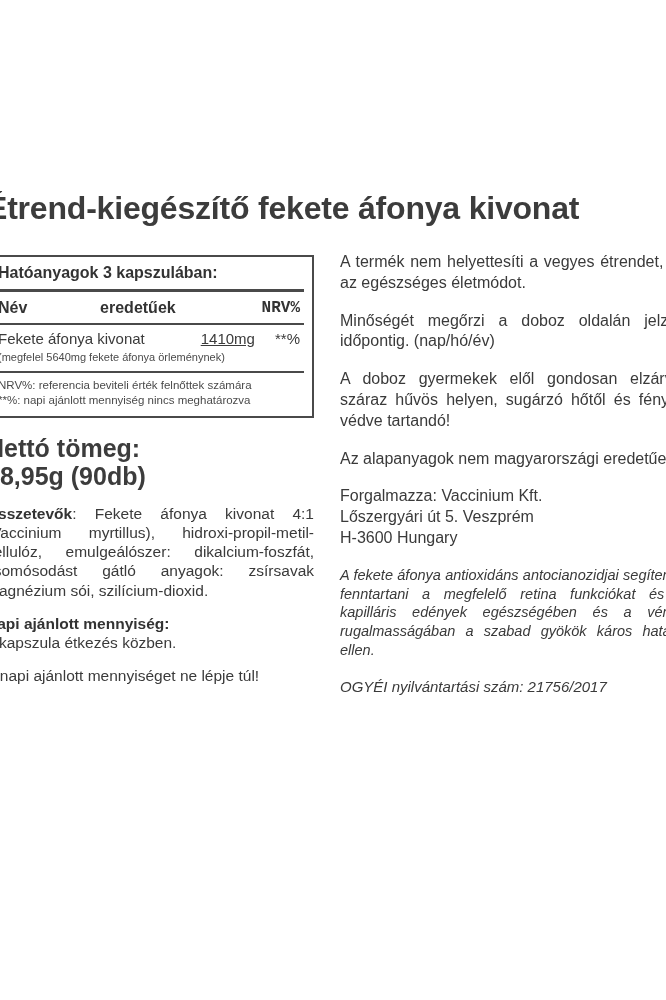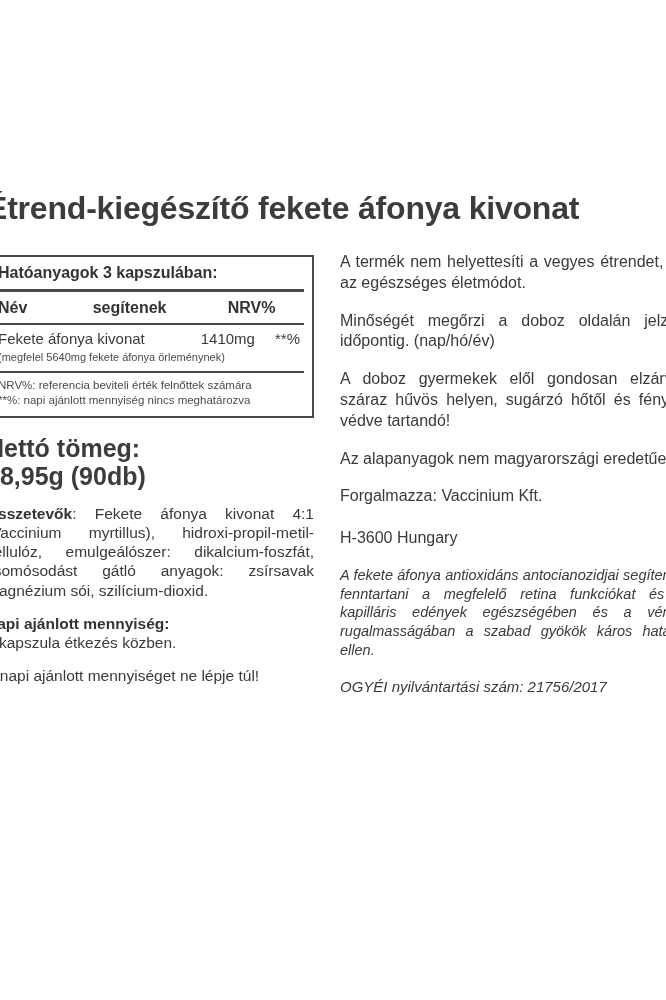--- a/index.html
+++ b/index.html
@@ -69,29 +69,29 @@
     font-size: 15px;
   }
   #ingredient-table th {
     font-size: 16px;
     font-weight: bold;
     text-align: left;
     padding: 7px 0 6px 2px;
     color: #333;
   }
   #ingredient-table th.col-qty { text-align: center; }
-  #ingredient-table th.col-nrv { text-align: center; padding-right: 4px; }
+  #ingredient-table th.col-nrv { text-align: right; padding-right: 4px; font-family: Liberation Mono, monospace; }
   #ingredient-table td {
     font-size: 15px;
     vertical-align: top;
     padding: 6px 0 0 2px;
     line-height: 1.12;
     color: #3a3a3a;
   }
-  #ingredient-table td.col-qty { text-align: center; white-space: nowrap; }
+  #ingredient-table td.col-qty { text-align: center; white-space: nowrap; text-decoration: underline; }
   #ingredient-table td.col-nrv { text-align: right; padding-right: 4px; white-space: nowrap; }
   #ingredient-table .equiv {
     font-size: 11px;
     padding: 3px 2px 8px 2px;
     color: #4a4a4a;
     white-space: nowrap;
   }
   #ingredient-table .footnotes {
     font-size: 11.5px;
     line-height: 1.35;
@@ -159,21 +159,21 @@
     <div id="ingredient-table">
 
       <div class="tbl-title">Hatóanyagok 3 kapszulában:</div>
 
       <div class="rule-thick"></div>
 
       <table>
         <thead>
           <tr>
             <th class="col-name">Név</th>
-            <th class="col-qty">segítenek</th>
+            <th class="col-qty">eredetűek</th>
             <th class="col-nrv">NRV%</th>
           </tr>
         </thead>
       </table>
 
       <div class="rule-thin"></div>
 
       <table>
         <tbody>
           <tr>
@@ -218,21 +218,21 @@
 
     <p>Minőségét megőrzi a doboz  oldalán jelzett időpontig. (nap/hó/év)</p>
 
     <p>A doboz gyermekek elől gondosan elzárva, száraz hűvös helyen, sugárzó hőtől és fénytől védve tartandó!</p>
 
     <p>Az alapanyagok nem magyarországi eredetűek.</p>
 
     <p class="no-justify">
       <span>Forgalmazza:</span>
       <span>Vaccinium Kft.</span><br>
-      <br>
+      <span>Lőszergyári út 5.  Veszprém</span><br>
       <span>H-3600 Hungary</span>
     </p>
 
     <p class="italic">A fekete áfonya antioxidáns antocianozidjai segítenek fenntartani a megfelelő retina funkciókat és a kapilláris edények egészségében és a vénák rugalmasságában a szabad gyökök káros hatása ellen.</p>
 
     <p class="italic-reg">OGYÉI nyilvántartási szám: 21756/2017</p>
 
   </div>
 
 </div>

